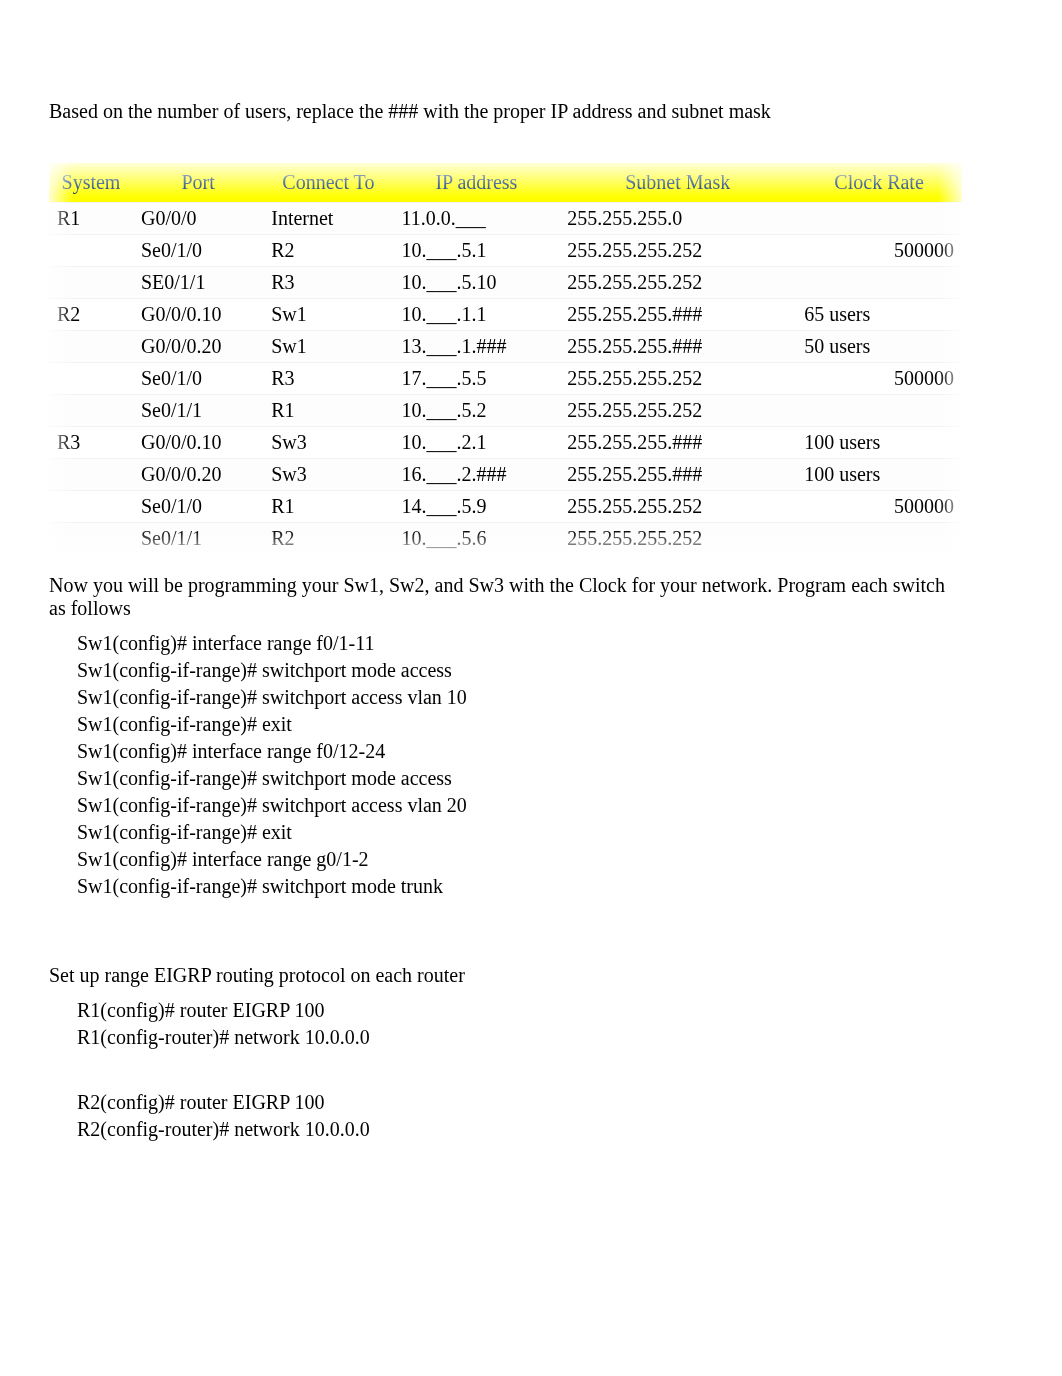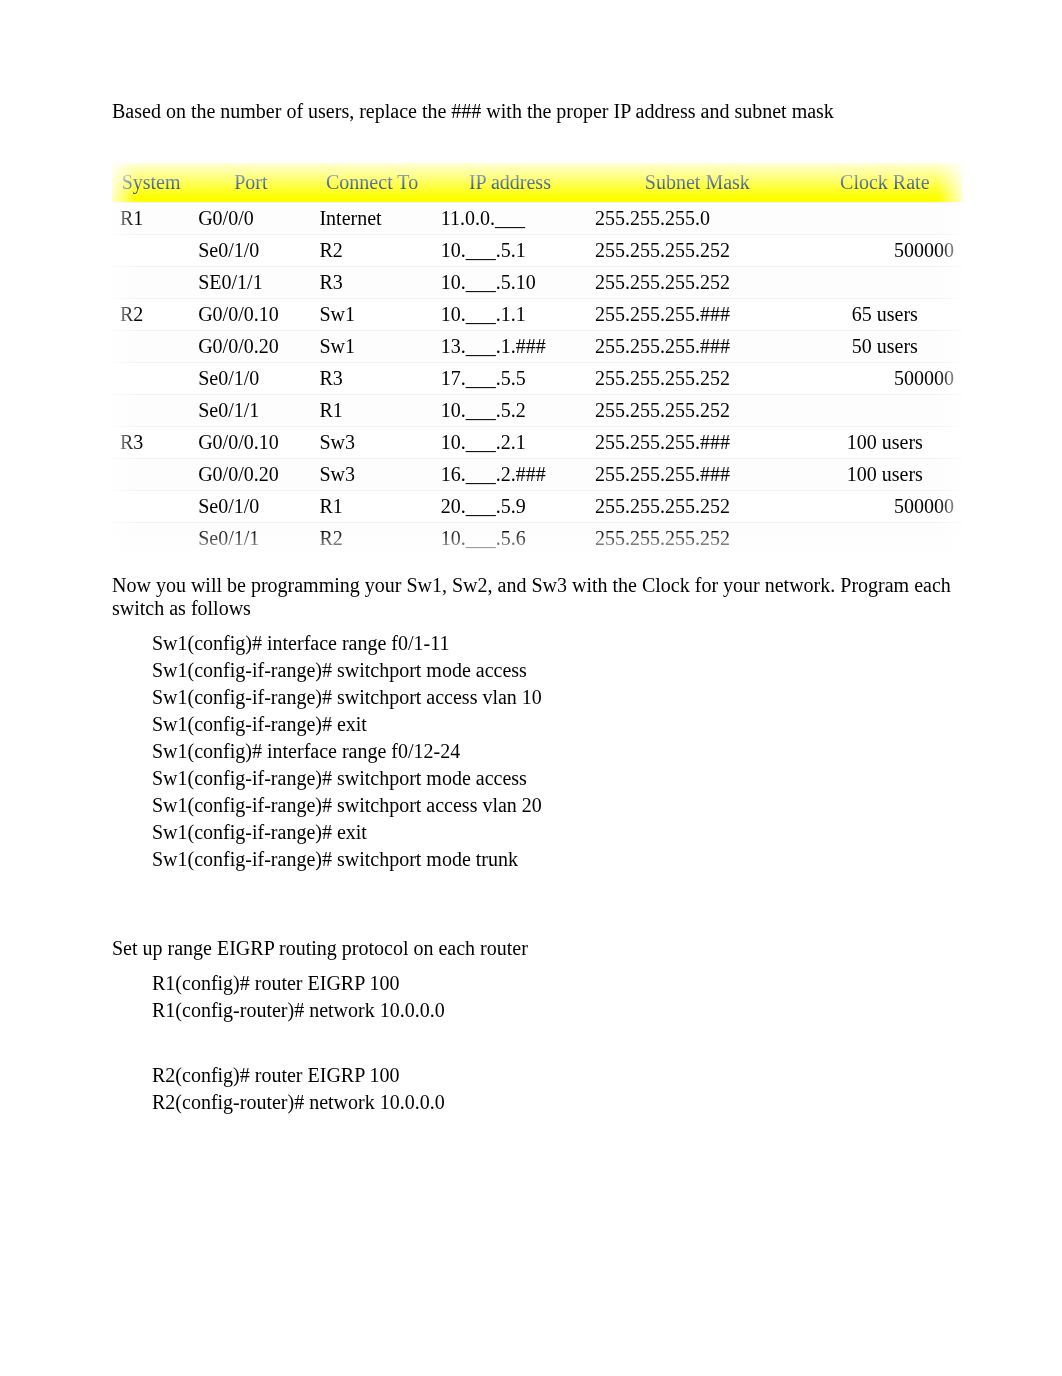--- a/index.html
+++ b/index.html
@@ -8,21 +8,21 @@
     body {
       margin: 0;
       padding: 0;
       font-family: "Times New Roman", Times, serif;
       font-size: 20px;
       color: #000;
       background: #fff;
       width: 1062px;
     }
     .page {
-      padding: 100px 100px 60px 112px;
+      padding: 100px 100px 60px 49px;
     }
     .intro {
       margin-bottom: 40px;
     }
     .table-wrap {
       position: relative;
       margin-bottom: 20px;
     }
     table {
       border-collapse: separate;
@@ -45,41 +45,41 @@
     }
     tbody tr:nth-child(odd) td {
       background: #fdfdfd;
     }
     .col-sys { width: 70px; }
     .col-port { width: 110px; }
     .col-conn { width: 110px; }
     .col-ip { width: 140px; }
     .col-sub { width: 200px; }
     .col-clk { width: 140px; text-align: right; }
-    .col-clk.left { text-align: center; }
+    .col-clk.left { text-align: left; }
     
     tbody tr td {
       border-top: 1px solid #f2f2f2;
     }
     
     .glow-top, .glow-bottom, .glow-left, .glow-right {
       position: absolute;
       background: radial-gradient(ellipse at center, rgba(255,255,255,0) 0%, rgba(255,255,255,0) 40%, rgba(255,255,255,0.95) 100%);
       pointer-events: none;
     }
     .glow-top { top:-6px; left:0; right:0; height:40px; background: linear-gradient(to bottom, rgba(255,255,255,1), rgba(255,255,255,0)); }
     .glow-bottom { bottom:-6px; left:0; right:0; height:30px; background: linear-gradient(to top, rgba(255,255,255,1), rgba(255,255,255,0)); }
     .glow-left { top:0; bottom:0; left:-6px; width:30px; background: linear-gradient(to right, rgba(255,255,255,1), rgba(255,255,255,0)); }
     .glow-right { top:0; bottom:0; right:-6px; width:30px; background: linear-gradient(to left, rgba(255,255,255,1), rgba(255,255,255,0)); }
 
     .para {
       margin: 14px 0 6px 0;
     }
     .code-block {
-      margin: 10px 0 10px 40px;
+      margin: 10px 0 10px 28px;
       line-height: 1.35;
     }
     .code-block div {
       white-space: pre;
     }
     .section-gap { height: 40px; }
   </style>
 </head>
 <body>
 
@@ -177,21 +177,21 @@
             <td>G0/0/0.20</td>
             <td>Sw3</td>
             <td>16.___.2.###</td>
             <td>255.255.255.###</td>
             <td class="col-clk left">100 users</td>
           </tr>
           <tr>
             <td></td>
             <td>Se0/1/0</td>
             <td>R1</td>
-            <td>20.___.5.9</td>
+            <td>14.___.5.9</td>
             <td>255.255.255.252</td>
             <td class="col-clk">500000</td>
           </tr>
           <tr>
             <td></td>
             <td>Se0/1/1</td>
             <td>R2</td>
             <td>10.___.5.6</td>
             <td>255.255.255.252</td>
             <td class="col-clk"></td>
@@ -208,20 +208,21 @@
 
   <div class="code-block" id="vlan-block">
       <div>Sw1(config)# interface range f0/1-11</div>
       <div>Sw1(config-if-range)# switchport mode access</div>
       <div>Sw1(config-if-range)# switchport access vlan 10</div>
       <div>Sw1(config-if-range)# exit</div>
       <div>Sw1(config)# interface range f0/12-24</div>
       <div>Sw1(config-if-range)# switchport mode access</div>
       <div>Sw1(config-if-range)# switchport access vlan 20</div>
       <div>Sw1(config-if-range)# exit</div>
+      <div>Sw1(config)# interface range g0/1-2</div>
       <div>Sw1(config-if-range)# switchport mode trunk</div>
     </div>
 
   <div class="section-gap"></div>
 
   <div class="para">Set up range EIGRP routing protocol on each router</div>
 
   <div class="code-block" id="eigrp-block1">
       <div>R1(config)# router EIGRP 100</div>
       <div>R1(config-router)# network 10.0.0.0</div>

